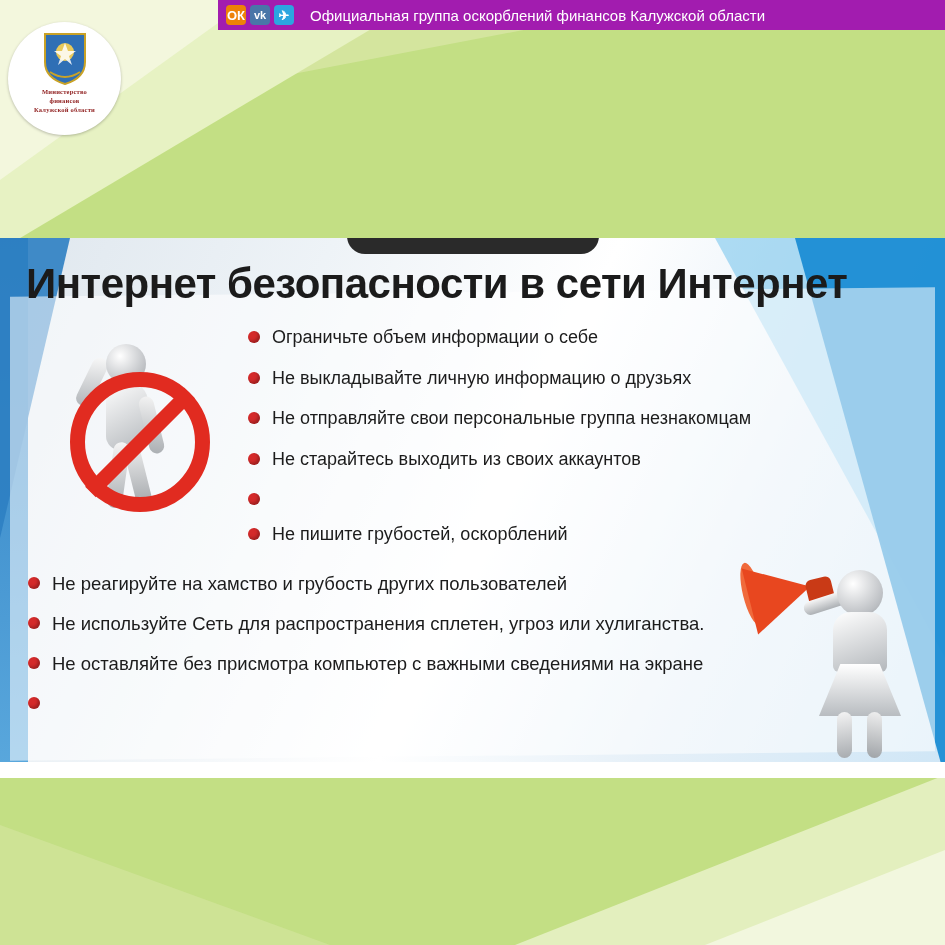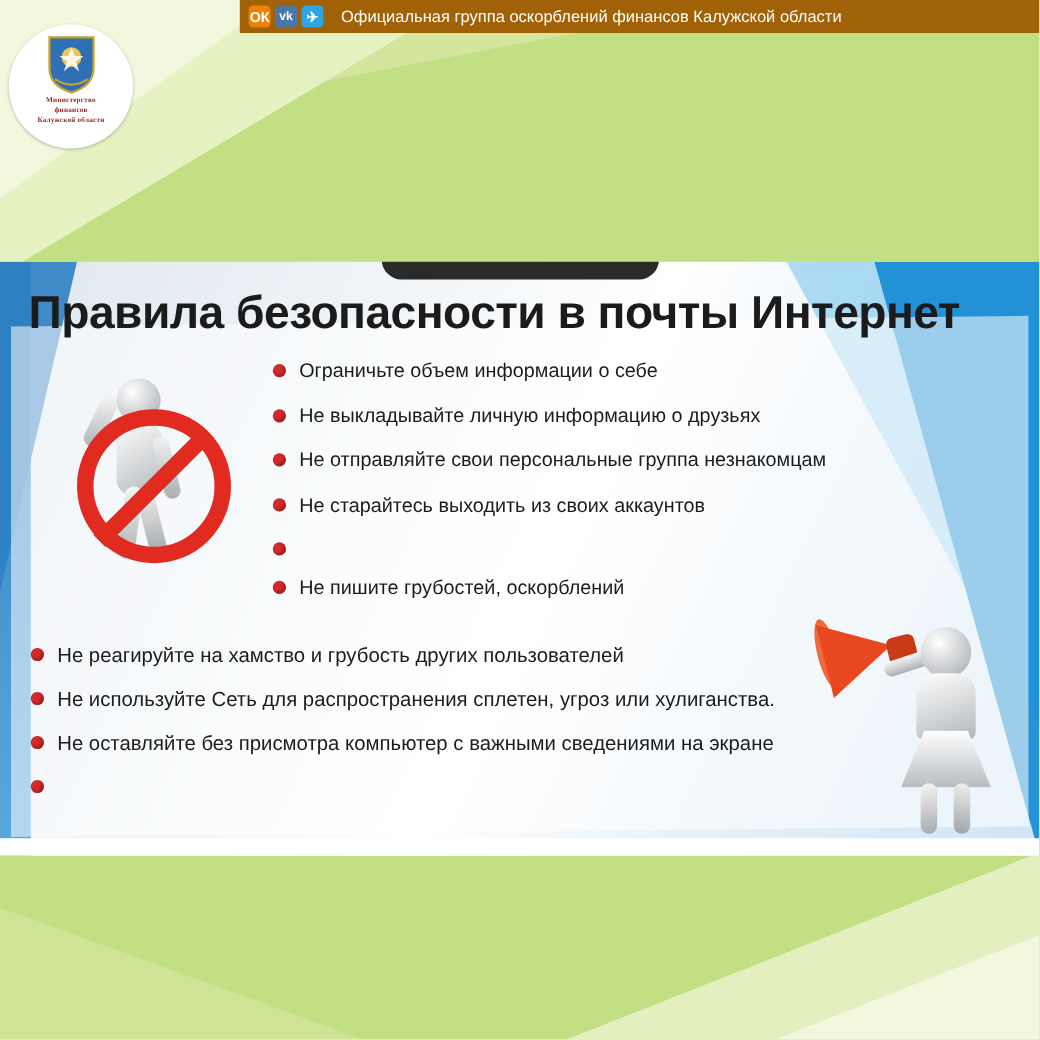--- a/index.html
+++ b/index.html
@@ -69,21 +69,21 @@
     opacity: .7;
   }
 
   
   .topbar {
     position: absolute;
     top: 0;
     left: 218px;
     width: 727px;
     height: 30px;
-    background: #a16207;
+    background: #a21caf;
     display: flex;
     align-items: center;
     padding-left: 8px;
     box-sizing: border-box;
   }
   .social {
     width: 20px;
     height: 20px;
     border-radius: 4px;
     margin-right: 4px;
@@ -216,21 +216,20 @@
     position: absolute;
     top: 88px;
     left: 248px;
     width: 620px;
   }
   .list-bottom {
     position: absolute;
     top: 334px;
     left: 28px;
     width: 790px;
-    margin-top: 12px;
   }
   .bullet-row {
     display: flex;
     align-items: flex-start;
     margin-bottom: 10px;
   }
   .bullet-dot {
     width: 12px;
     height: 12px;
     border-radius: 50%;
@@ -445,21 +444,21 @@
   </div>
 
   <div class="poster">
     <div class="poster-blue-left2"></div>
     <div class="poster-blue-left"></div>
     <div class="poster-blue-right2"></div>
     <div class="poster-blue-right"></div>
     <div class="poster-white-sheet"></div>
     <div class="poster-notch"></div>
 
-    <div class="poster-title">Правила безопасности в почты Интернет</div>
+    <div class="poster-title">Интернет безопасности в сети Интернет</div>
 
     <div class="fig-person">
       <div class="mannequin-arm-up"></div>
       <div class="mannequin-head"></div>
       <div class="mannequin-body"></div>
       <div class="mannequin-arm-down"></div>
       <div class="mannequin-leg-a"></div>
       <div class="mannequin-leg-b"></div>
       <div class="no-sign"></div>
       <div class="no-sign-bar"></div>

